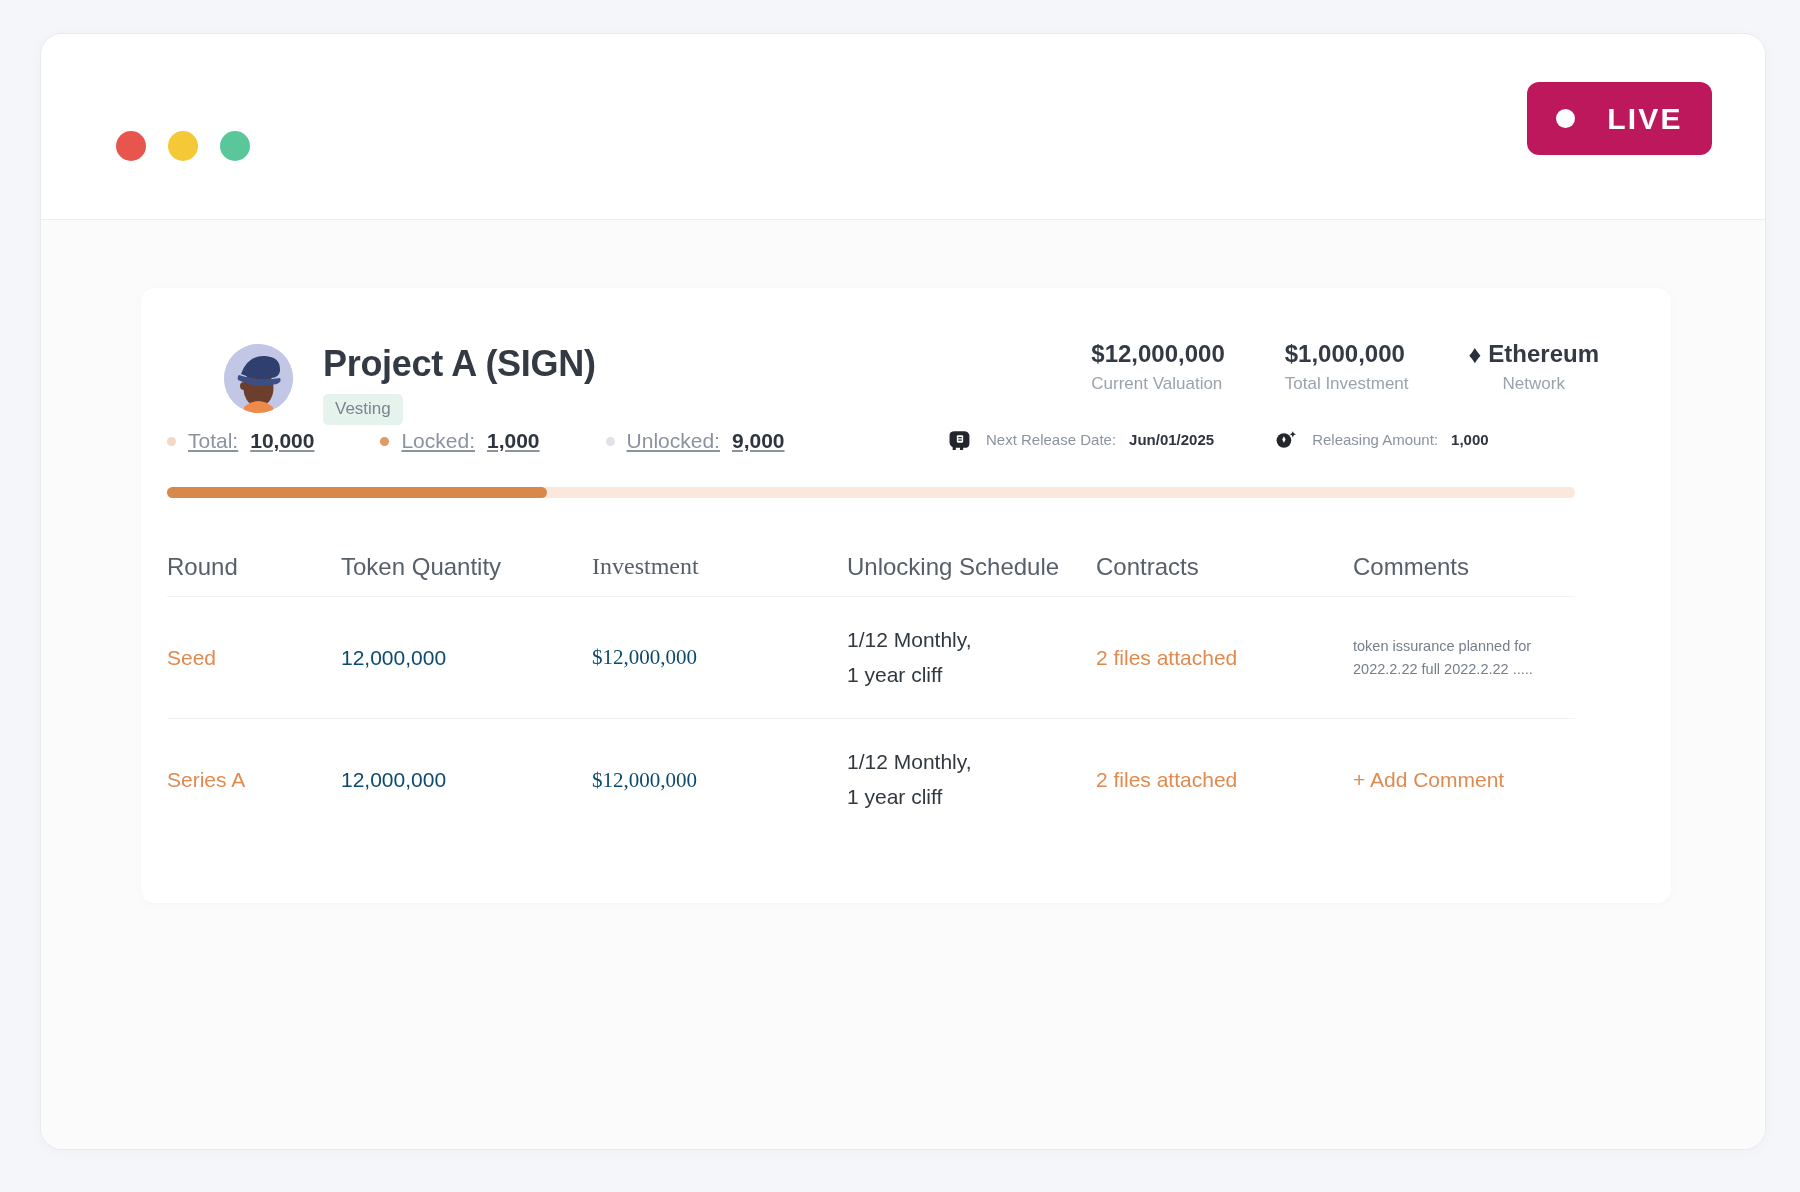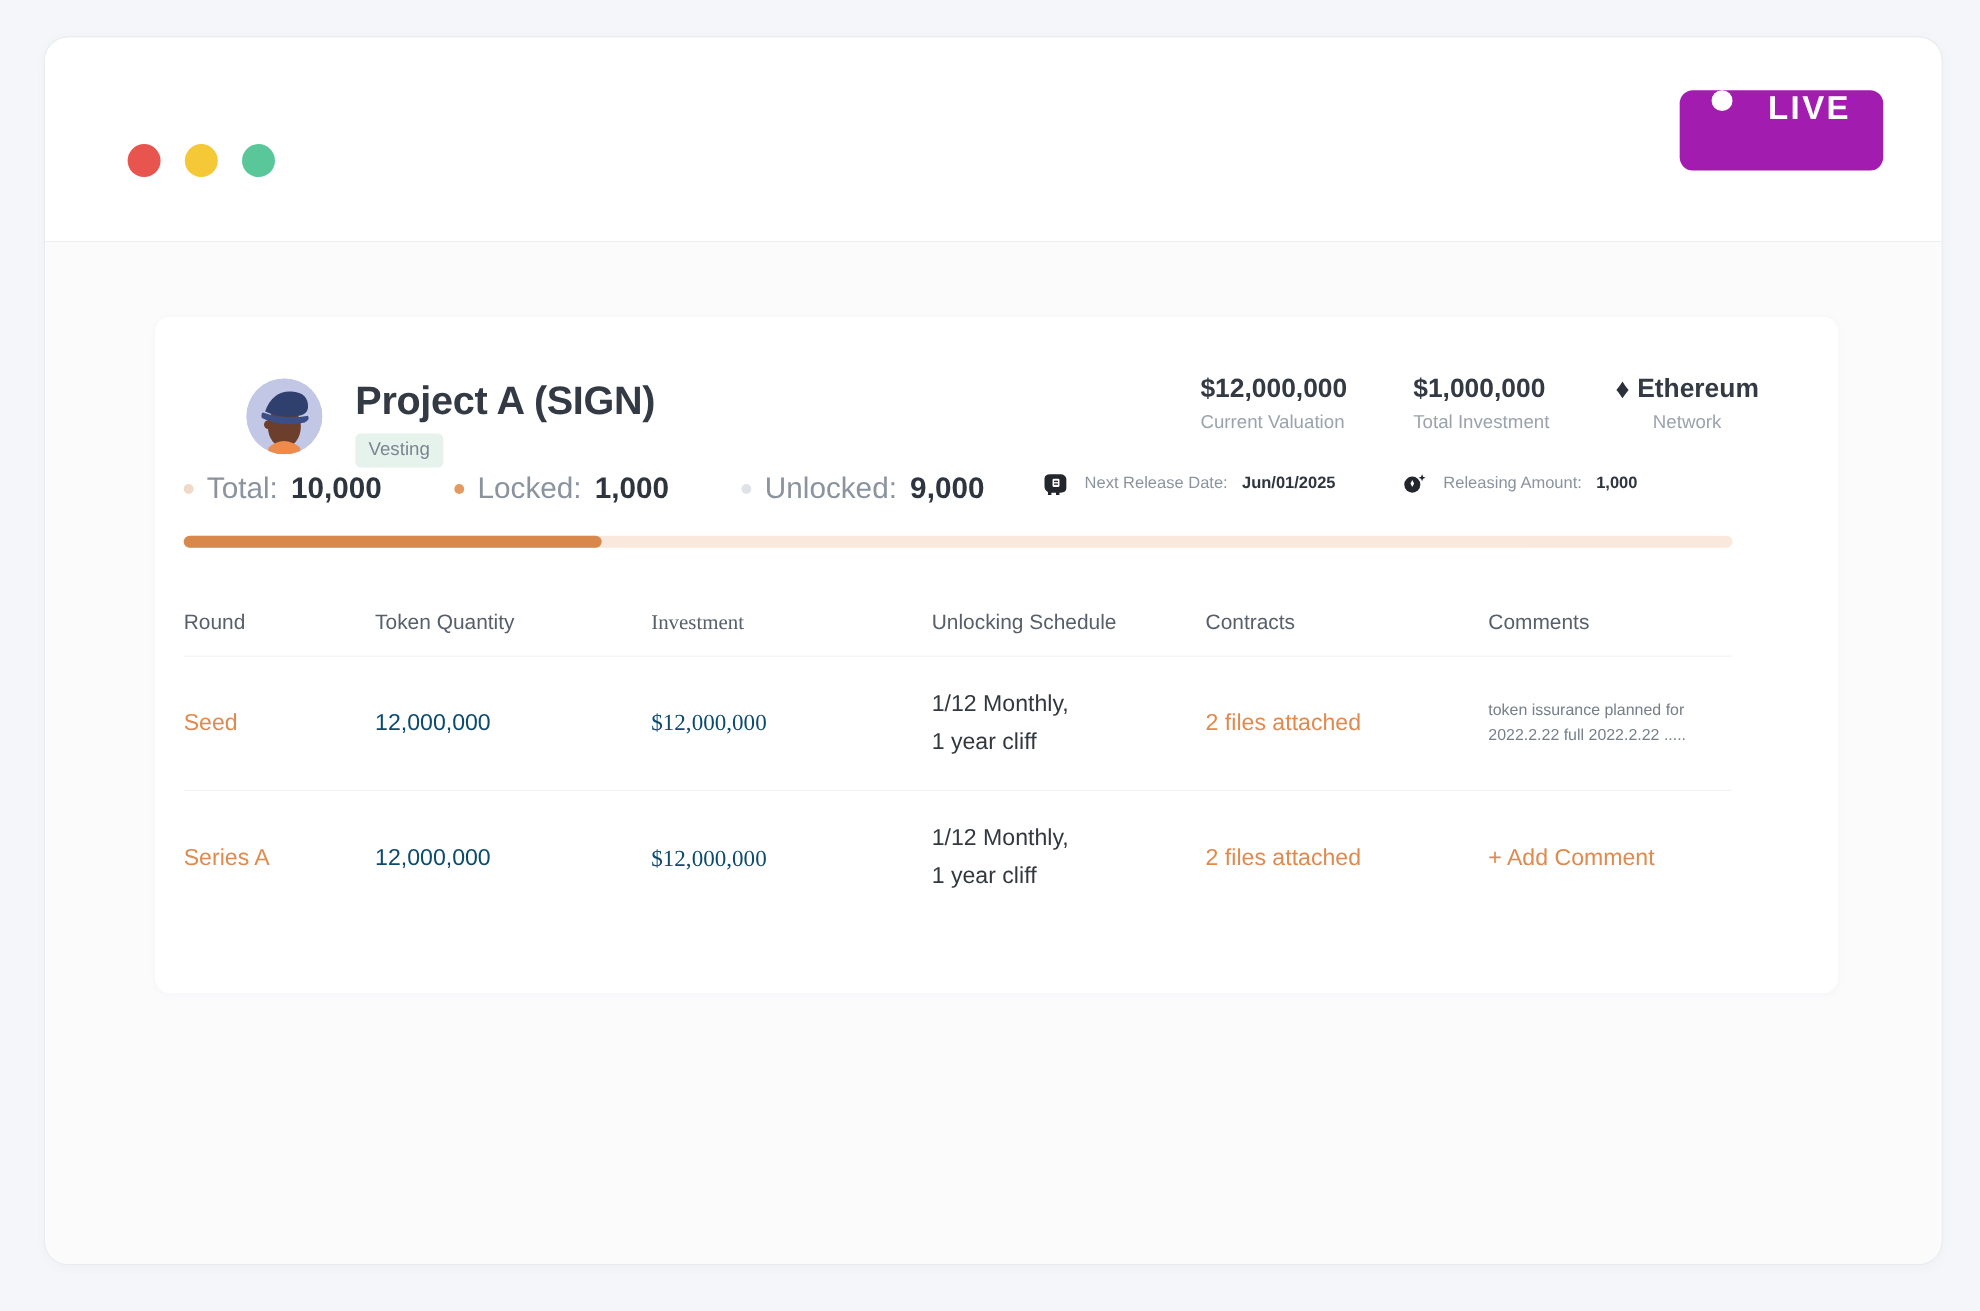--- a/index.html
+++ b/index.html
@@ -44,23 +44,24 @@
   .dot.red    { background: #e8554e; }
   .dot.yellow { background: #f5c838; }
   .dot.green  { background: #5ac79b; }
 
   .live-badge {
     position: absolute;
     right: 53px;
     top: 48px;
     width: 185px;
     height: 73px;
-    background: #a21caf;
+    background: #be185d;
     border-radius: 12px;
     display: flex;
+    align-items: center;
     justify-content: center;
     gap: 32px;
     cursor: pointer;
   }
   .live-dot {
     width: 19px; height: 19px;
     border-radius: 50%;
     background: #ffffff;
   }
   .live-text {
@@ -165,23 +166,24 @@
     position: absolute;
     left: 26px;
     top: 6px;
     display: flex;
     gap: 66px;
   }
   .summary-chip {
     display: flex;
     align-items: center;
     gap: 12px;
-    font-size: 27px;
+    font-size: 21px;
     color: #8a939e;
     white-space: nowrap;
+    text-decoration: underline;
   }
   .summary-chip b { color: #2f353f; font-weight: bold; }
   .chip-dot { width: 9px; height: 9px; border-radius: 50%; }
   .chip-dot.total    { background: #f0d9c7; }
   .chip-dot.locked   { background: #e39a61; }
   .chip-dot.unlocked { background: #dfe3e8; }
 
   .summary-right {
     position: absolute;
     left: 805px;
@@ -226,21 +228,21 @@
   }
   .table-row {
     display: flex;
     align-items: center;
   }
   .table-head {
     height: 60px;
     border-bottom: 1px solid #f1f2f4;
   }
   .table-head .cell {
-    font-size: 19px;
+    font-size: 24px;
     color: #575f6b;
   }
   .table-body-row {
     height: 122px;
     border-bottom: 1px solid #f1f2f4;
   }
   .table-body-row:last-child { border-bottom: none; }
 
   .cell { flex: 0 0 auto; }
   .col-round     { width: 174px; }

